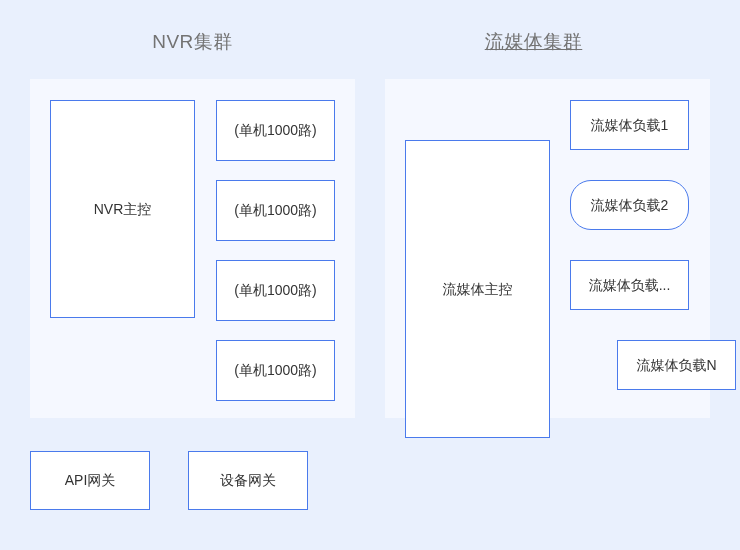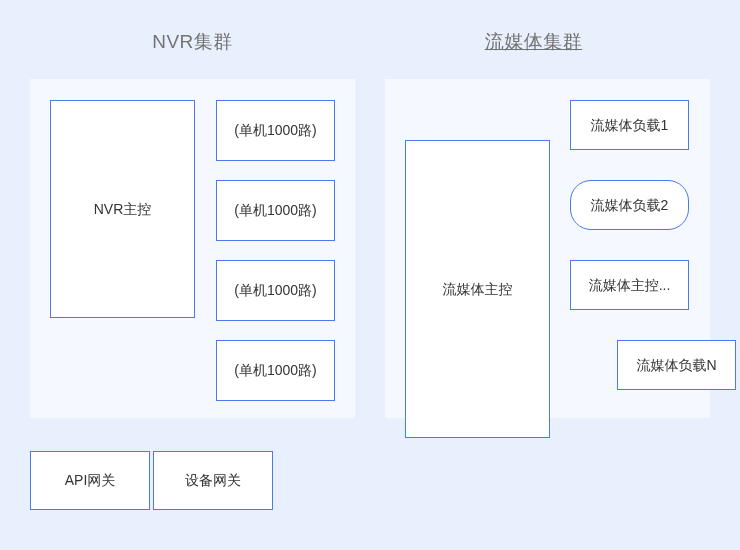--- a/index.html
+++ b/index.html
@@ -77,21 +77,21 @@
   
   .load-box { width: 119px; height: 50px; left: 570px; }
   #load-0 { top: 100px; }
   #load-1 { top: 180px; border-radius: 21px; }
   #load-2 { top: 260px; }
   #load-3 { top: 340px; margin-left: 47px; }
 
   
   .gw-box { top: 451px; width: 120px; height: 59px; }
   #gw-0 { left: 30px; }
-  #gw-1 { left: 153px; align-items: center; }
+  #gw-1 { left: 188px; align-items: center; }
 </style>
 </head>
 <body>
 
 <div class="canvas">
 
   <div class="cluster-title" id="title-nvr">NVR集群</div>
 
   <div class="cluster-panel" id="panel-nvr">
   </div>
@@ -144,21 +144,21 @@
   </div>
 
   <div class="box load-box" id="load-1">
     <span class="lines">
       <span class="line">流媒体负载2</span>
     </span>
   </div>
 
   <div class="box load-box" id="load-2">
     <span class="lines">
-      <span class="line">流媒体主控...</span>
+      <span class="line">流媒体负载...</span>
     </span>
   </div>
 
   <div class="box load-box" id="load-3">
     <span class="lines">
       <span class="line">流媒体负载N</span>
     </span>
   </div>
 
   <div class="box gw-box" id="gw-0">

